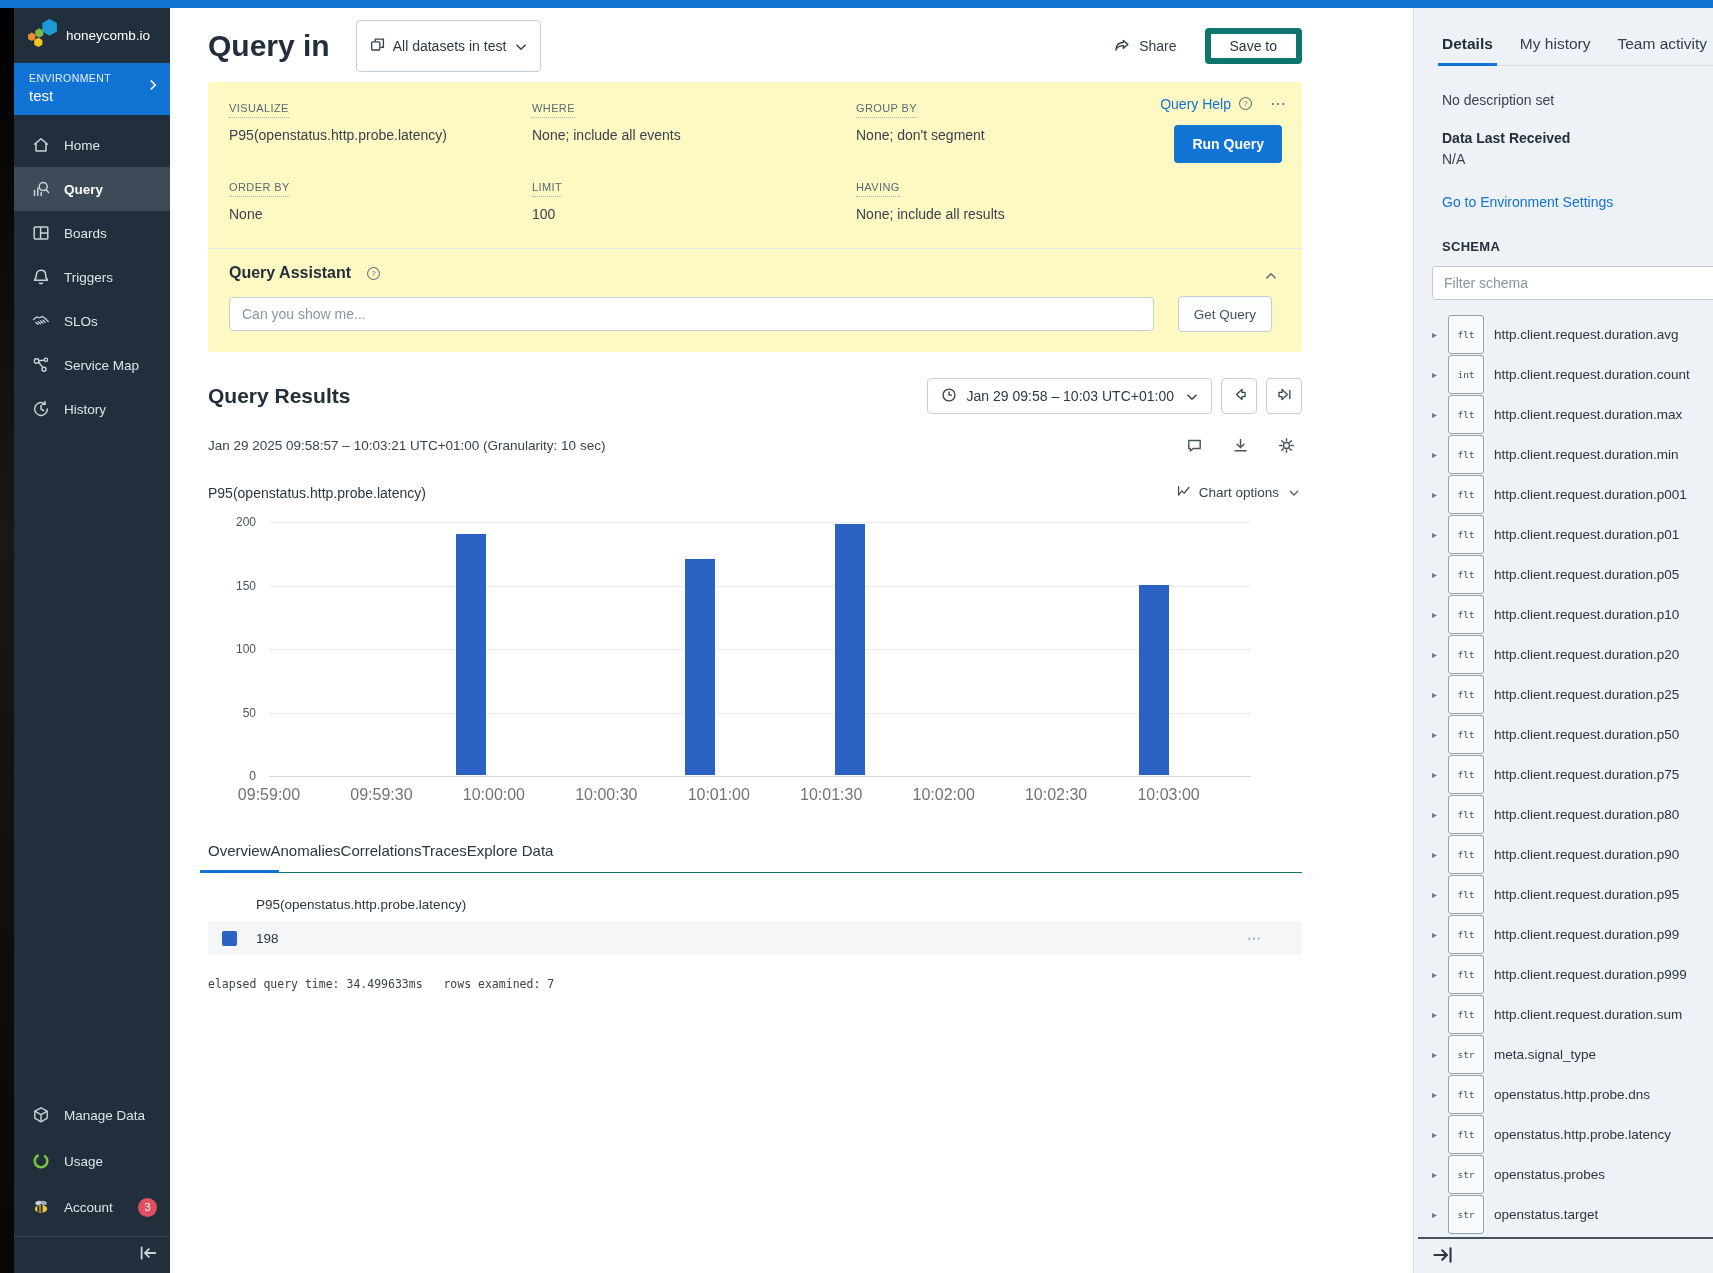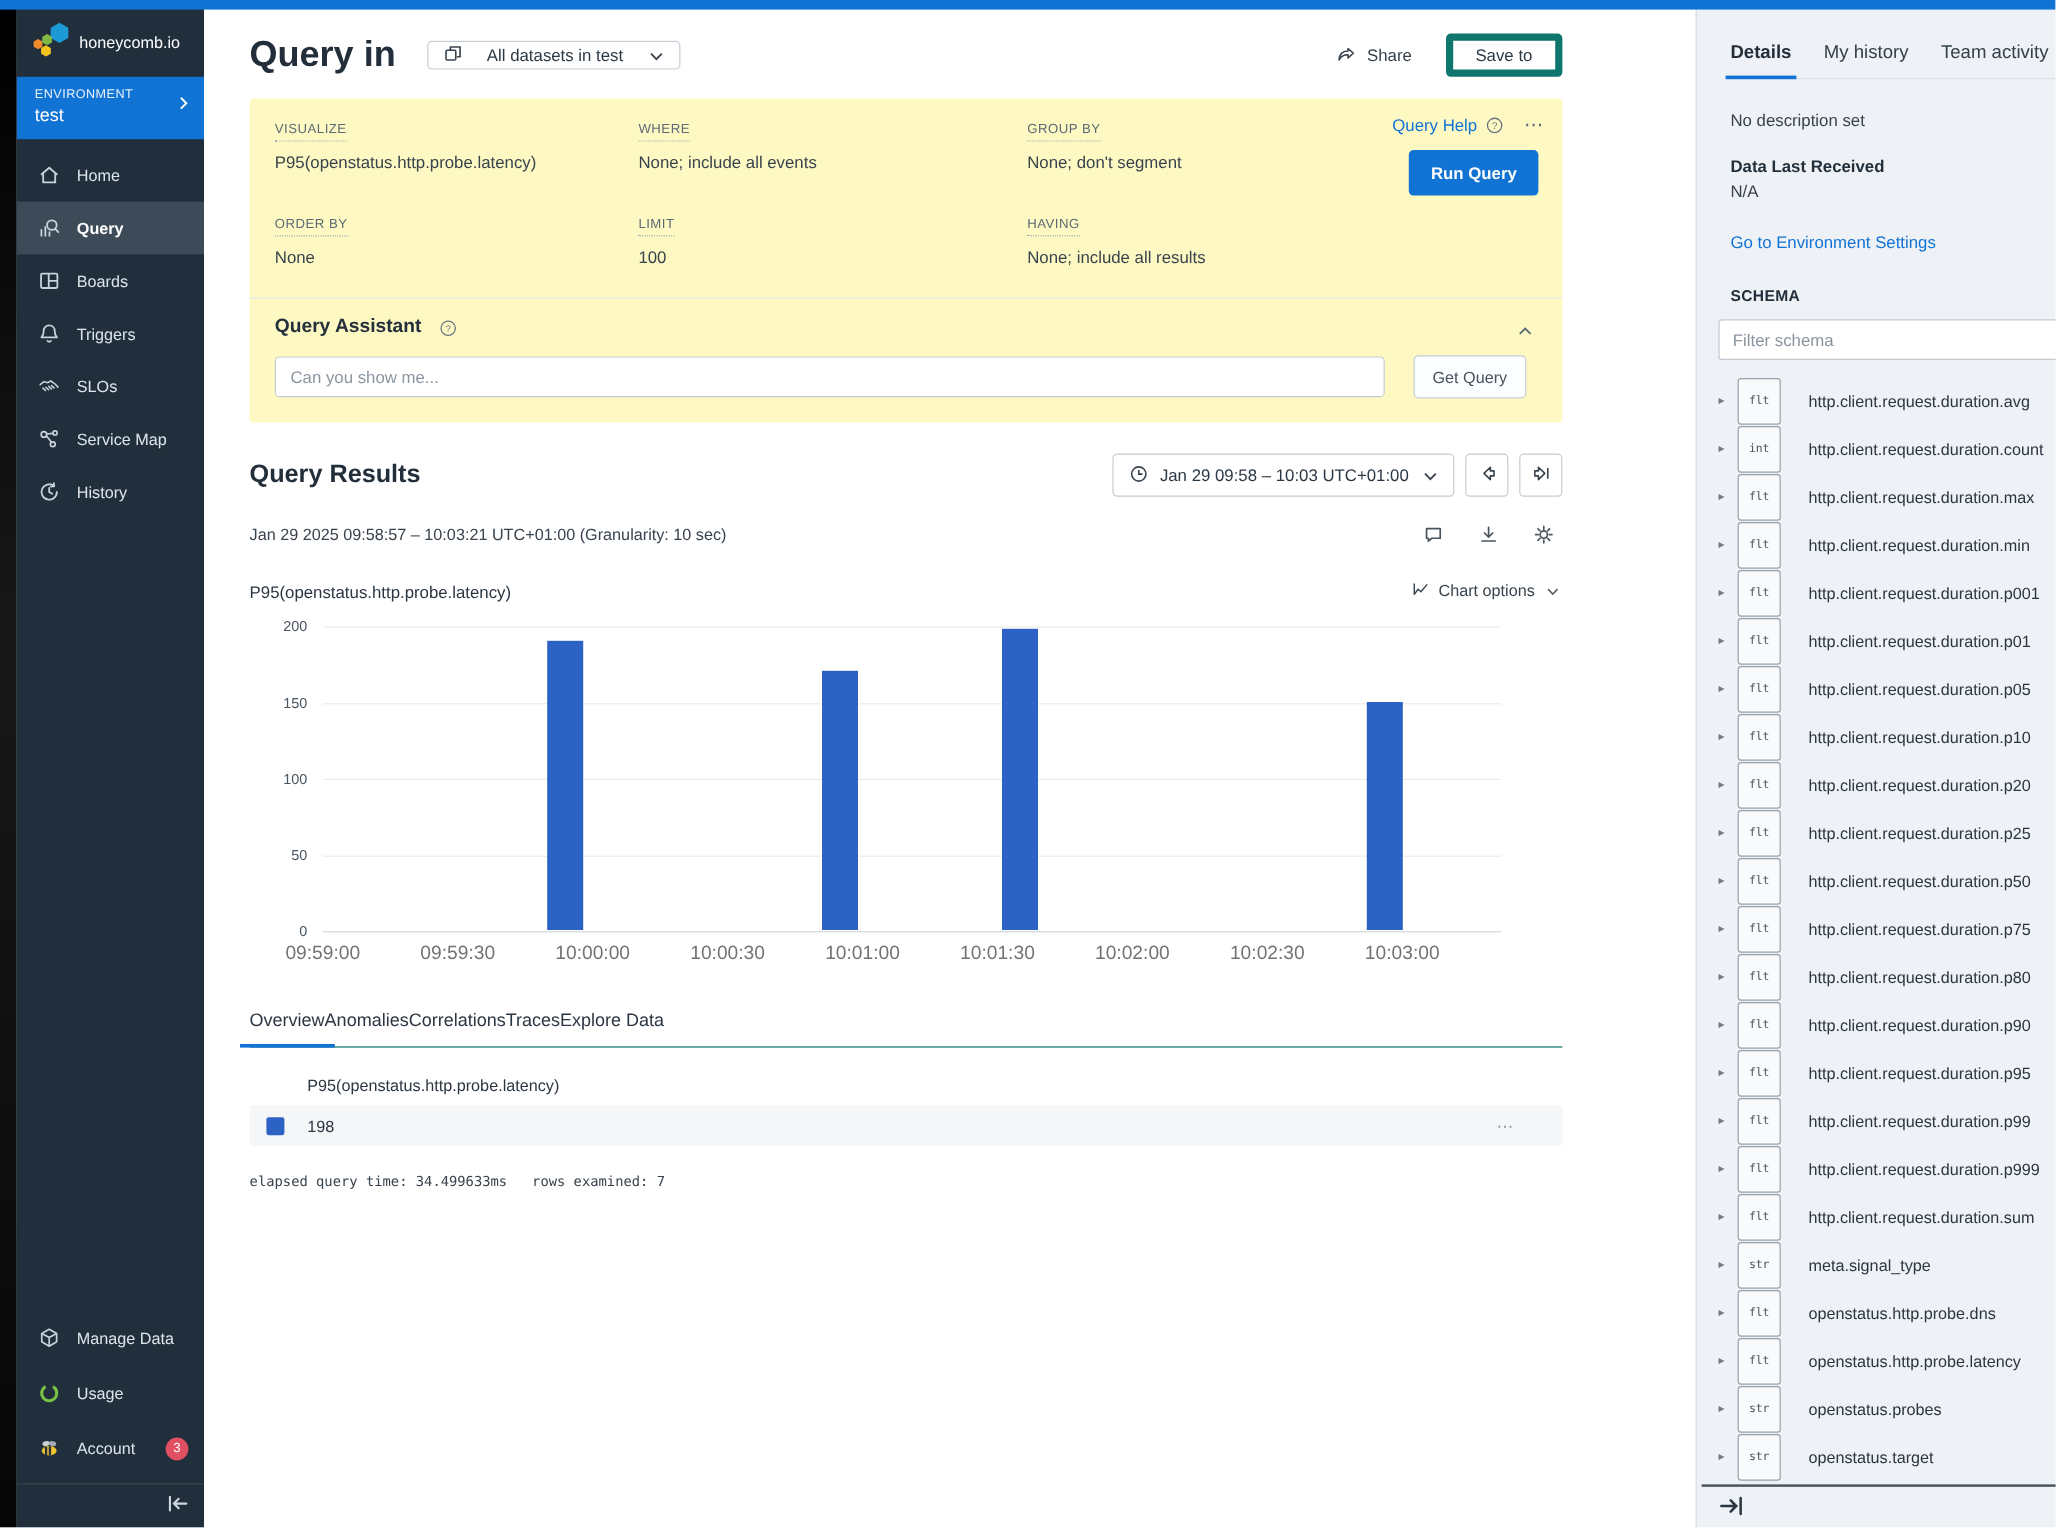--- a/index.html
+++ b/index.html
@@ -29,22 +29,22 @@
   .badge{margin-left:auto;margin-right:13px;background:#e14f62;color:#fff;min-width:19px;height:19px;
          border-radius:50%;display:flex;align-items:center;justify-content:center;font-size:11px}
   .side-collapse{border-top:1px solid #3a4653;height:36px;margin-top:6px;display:flex;align-items:center;
                  justify-content:flex-end;padding-right:11px;color:#cdd6de;cursor:pointer}
   .side-collapse svg{width:22px;height:22px}
   
   .main{position:absolute;left:170px;top:8px;width:1170px;bottom:0;background:#fff;overflow:hidden}
   .main-inner{padding:0 38px}
   .header-row{display:flex;align-items:center;margin-top:16px;height:44px}
   .page-title{font-size:30px;font-weight:bold;color:#222e3a}
-  .dataset-btn{margin-left:26px;display:flex;align-items:center;gap:19px;border:1px solid #c6cdd4;
-               border-radius:4px;background:#fff;padding:0 12px;height:24px;font-size:14px;color:#2c3844;cursor:pointer}
+  .dataset-btn{margin-left:26px;display:flex;align-items:center;gap:6px;border:1px solid #c6cdd4;
+               border-radius:4px;background:#fff;padding:0 12px;height:52px;font-size:14px;color:#2c3844;cursor:pointer}
   .dataset-btn svg,.share-btn svg{width:18px;height:18px;color:#39434d}
   .chev{width:16px;height:16px;color:#55606b}
   .header-spacer{flex:1}
   .share-btn{display:flex;gap:8px;align-items:center;font-size:14px;color:#333f4a;cursor:pointer;margin-right:28px}
   .saveto-btn{border:6px solid #0f766e;background:#fff;border-radius:4px;height:36px;padding:0 19px;
               font-size:14px;color:#2c3844;cursor:pointer;font-family:inherit}
   
   .qb-panel{margin-top:14px;background:#fef9c3;border-radius:3px;position:relative}
   .qb-grid{display:grid;grid-template-columns:303px 324px 330px;padding:16px 0 26px 21px;row-gap:34px}
   .qb-label{display:inline-block;font-size:11px;letter-spacing:.4px;color:#5b6a75;
@@ -118,21 +118,21 @@
   .dp-dlr-value{margin-top:5px;font-size:14px;color:#39434d}
   .dp-link{margin-top:27px;font-size:14px;color:#1173d4;cursor:pointer}
   .dp-schema-h{margin-top:29px;font-size:13px;font-weight:bold;color:#232f3b;letter-spacing:.3px}
   .dp-filter{margin-top:12px;margin-left:-10px;width:330px;height:34px;box-sizing:border-box;border:1px solid #c3cad1;
              border-radius:3px;background:#fff;padding:0 11px;font-size:14px;color:#2c3844;font-family:inherit;outline:none;display:block}
   .schema-list{margin-top:14px;margin-left:-10px}
   .schema-item{display:flex;align-items:center;height:40px;cursor:pointer}
   .schema-caret{width:16px;color:#6e7a86;font-size:10px;flex:0 0 16px}
   .schema-badge{min-width:36px;box-sizing:border-box;text-align:center;border:1px solid #98a2ab;border-radius:3px;
                 background:#f8fafb;color:#46515c;font-family:"DejaVu Sans Mono",monospace;font-size:9.5px;
-                padding:13px 6px;margin-right:23px}
+                padding:13px 6px;margin-right:10px}
   .schema-name{font-size:13.5px;color:#2b3642}
   .dp-scrollthumb{position:absolute;right:9px;top:302px;width:9px;height:770px;background:#c2c8ce;border-radius:5px;cursor:pointer}
   .dp-divider{position:absolute;left:4px;right:22px;bottom:34px;height:2px;background:#47525d}
   .dp-expand{position:absolute;left:16px;bottom:5px;width:26px;height:26px;color:#2b3642;cursor:pointer}
   .dp-expand svg{width:26px;height:26px}
   .help-bubble{position:absolute;right:-32px;bottom:26px;width:46px;height:46px;border-radius:50%;background:#e2923c;cursor:pointer}
   .corner-dark{position:absolute;right:0;bottom:0;width:26px;height:22px;background:#2b2b2b}
   .corner-mask{position:absolute;right:0;bottom:0;width:26px;height:22px;background:#eef1f5;border-bottom-right-radius:18px}
 </style>
 </head>

